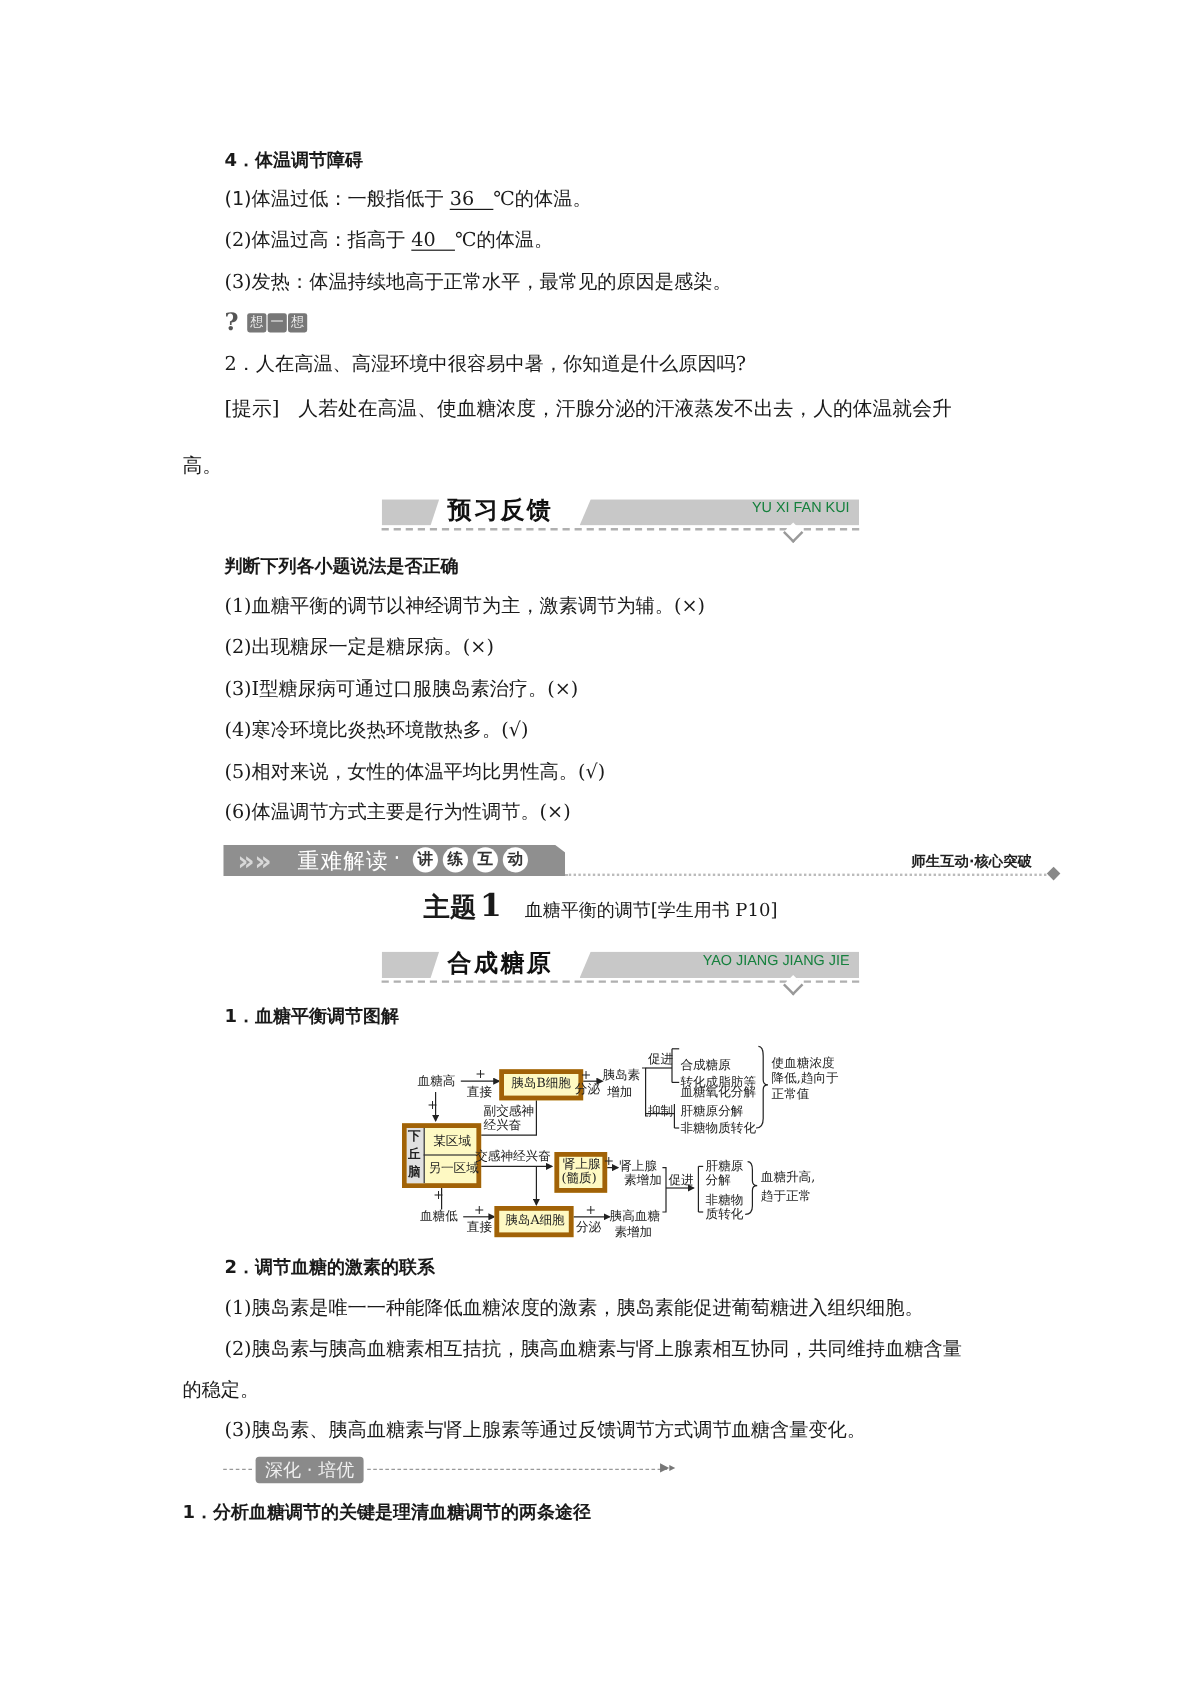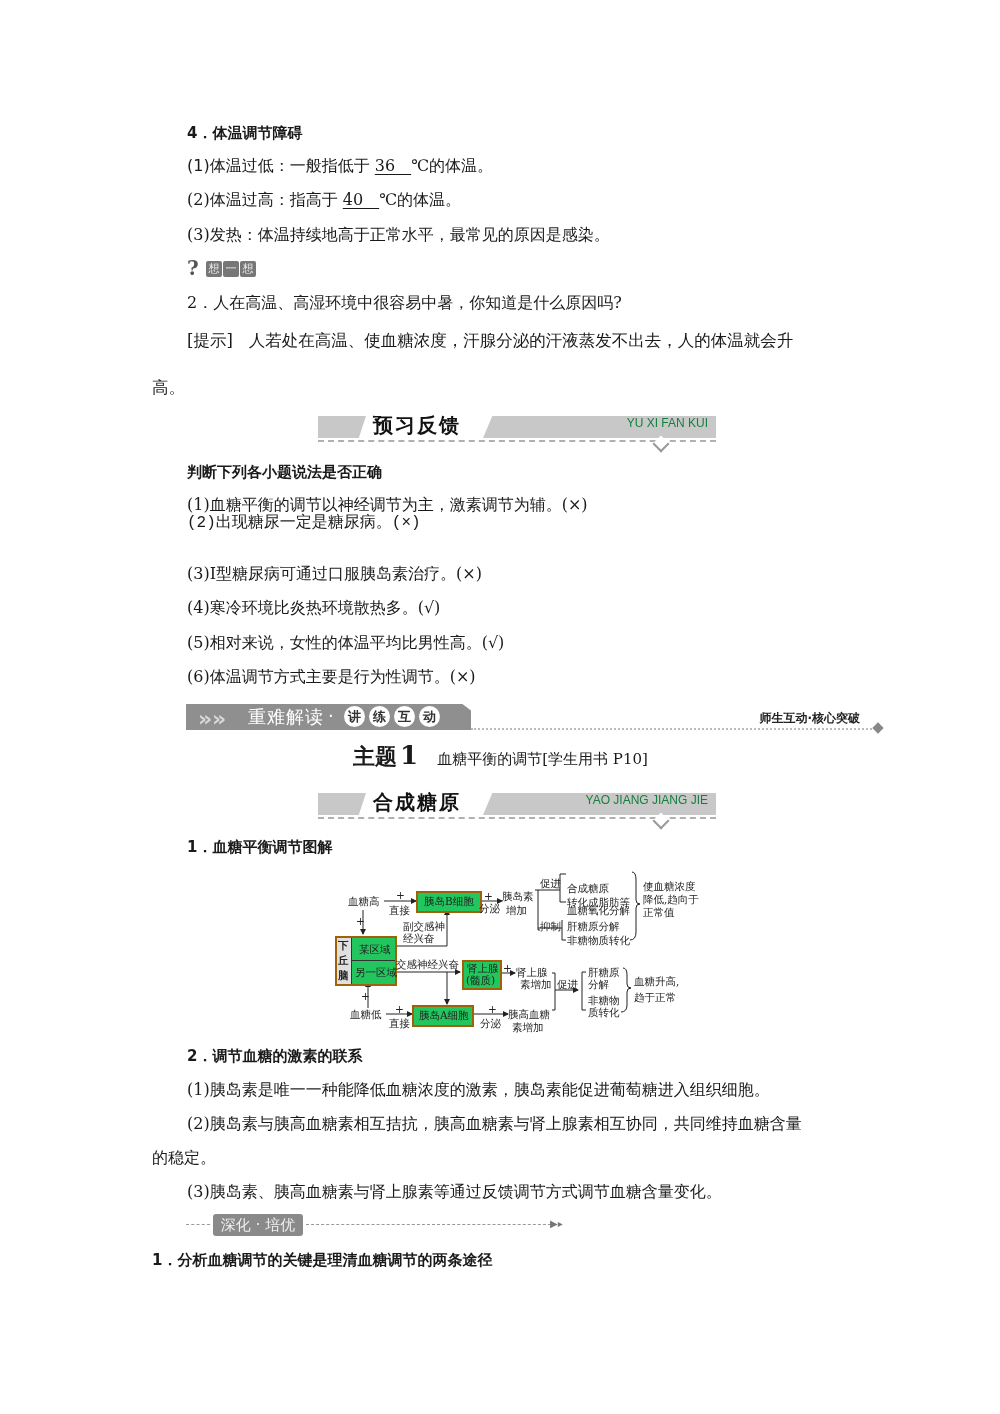--- a/index.html
+++ b/index.html
@@ -53,21 +53,21 @@
   .deepen .dash-l { position: absolute; left: 0; width: 24px; top: 10px; border-top: 1px dashed #999; }
   .deepen .tag { position: absolute; left: 27px; top: 0; height: 22px; width: 90px; background: #8a8a8a;
         border-radius: 3px; color: #f0f0f0; font-family: "DejaVu Sans", sans-serif; font-size: 15px;
         line-height: 22px; text-align: center; }
   .deepen .dash-r { position: absolute; left: 120px; width: 250px; top: 10px; border-top: 1px dashed #999; }
   .deepen .arrows { position: absolute; left: 364px; top: 4px; font-size: 10px; color: #777; font-family: "DejaVu Sans", sans-serif; }
 
   
   .diagram { position: absolute; left: 330px; top: 860px; width: 400px; height: 180px; }
   .diagram .d-text { position: absolute; font-family: "DejaVu Serif", serif; font-size: 10.5px; line-height: 13px; white-space: nowrap; color: #222; }
-  .diagram .d-box { position: absolute; border: 2px solid #a16207; background: #22c55e; }
+  .diagram .d-box { position: absolute; border: 4px solid #a16207; background: #fef9c3; }
   .diagram svg { position: absolute; left: 0; top: 0; }
 </style>
 </head>
 <body>
 
 <div class="line bold-sans" style="left:187px; top:122px; font-size:15px;">4．体温调节障碍</div>
 
 <div class="line" style="left:187px; top:155px;">
   <span class="bold-sans" style="font-weight:normal;">(1)体温过低：</span><span>一般指低于 </span><span class="u">36　</span><span>℃的体温。</span>
 </div>
@@ -95,21 +95,21 @@
   <div class="left-slab"></div>
   <div class="title">预习反馈</div>
   <div class="right-slab" style="left:165px; right:0;"></div>
   <div class="en">YU XI FAN KUI</div>
   <div class="dash"></div>
   <div class="notch" style="left:337px;"></div>
 </div>
 
 <div class="line bold-sans" style="left:187px; top:461px; font-size:15px;">判断下列各小题说法是否正确</div>
 <div class="line" style="left:187px; top:494px;">(1)血糖平衡的调节以神经调节为主，激素调节为辅。(×)</div>
-<div class="line" style="left:187px; top:512px;font-family:Liberation Mono, monospace;">(2)出现糖尿一定是糖尿病。(×)</div>
+<div class="line" style="left:187px; top:528px;">(2)出现糖尿一定是糖尿病。(×)</div>
 <div class="line" style="left:187px; top:563px;">(3)Ⅰ型糖尿病可通过口服胰岛素治疗。(×)</div>
 <div class="line" style="left:187px; top:597px;">(4)寒冷环境比炎热环境散热多。(√)</div>
 <div class="line" style="left:187px; top:632px;">(5)相对来说，女性的体温平均比男性高。(√)</div>
 <div class="line" style="left:187px; top:666px;">(6)体温调节方式主要是行为性调节。(×)</div>
 
 <div class="sec-head">
   <div class="bar"></div>
   <span class="chev" style="left:12px;">»</span>
   <span class="chev" style="left:26px;">»</span>
   <span class="t">重难解读</span>

